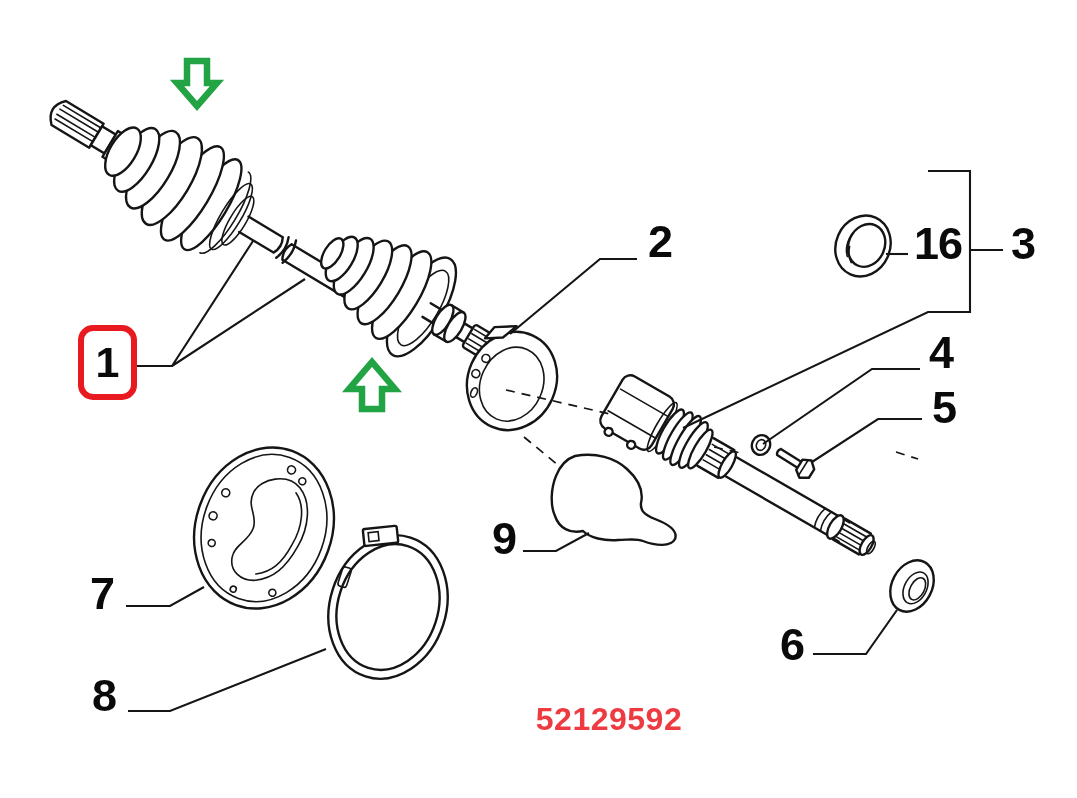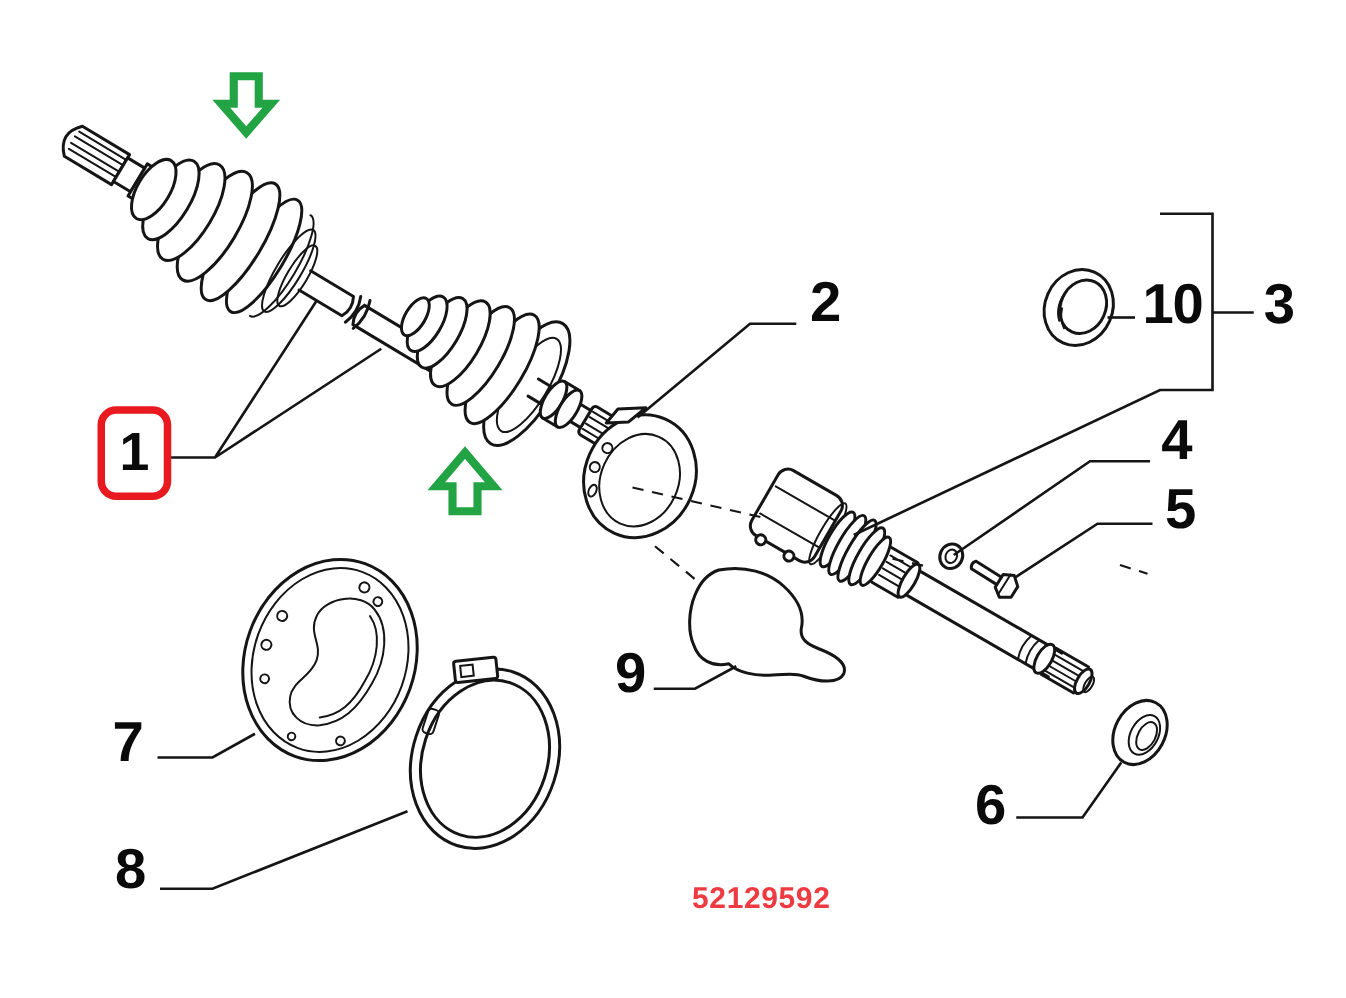--- a/index.html
+++ b/index.html
@@ -28,21 +28,21 @@
     white-space:nowrap;
   }
   .callout-box{
     position:absolute;left:78px;top:325px;width:47px;height:63px;
     border:6px solid var(--callout-box-red);border-radius:15px;
     display:flex;align-items:center;justify-content:center;
     font-weight:700;font-size:43px;color:#0a0a0a;background:#fff;
   }
   .pn{
     position:absolute;transform:translate(-50%,-50%);
-    font-weight:700;font-size:24px;color:var(--part-number-red);letter-spacing:0.5px;
+    font-weight:700;font-size:32px;color:var(--part-number-red);letter-spacing:0.5px;
   }
 </style>
 </head>
 <body>
 
 <div class="stage">
 
   <svg width="1077" height="798" viewBox="0 0 1077 798">
 
     <g transform="translate(57,112) rotate(31)">
@@ -193,17 +193,17 @@
     <span>1</span>
   </div>
   <div class="num" style="left:660px;top:241px">2</div>
   <div class="num" style="left:1023px;top:243px">3</div>
   <div class="num" style="left:941px;top:352px">4</div>
   <div class="num" style="left:944px;top:407px">5</div>
   <div class="num" style="left:792px;top:644px">6</div>
   <div class="num" style="left:102px;top:593px">7</div>
   <div class="num" style="left:104px;top:695px">8</div>
   <div class="num" style="left:504px;top:538px">9</div>
-  <div class="num" style="left:938px;top:243px">10</div>
+  <div class="num" style="left:938px;top:243px">16</div>
 
   <div class="pn" style="left:609px;top:719px">52129592</div>
 
 </div>
 
 </body></html>

